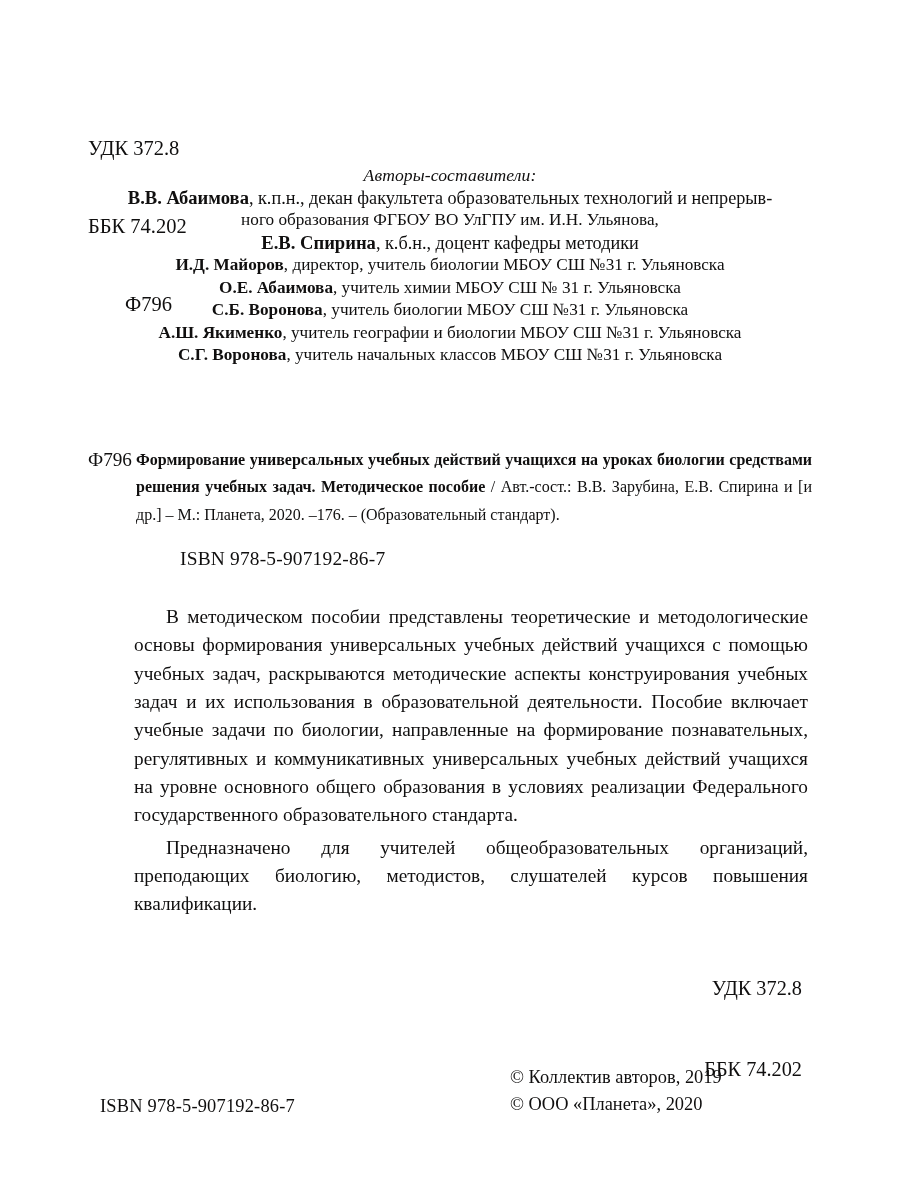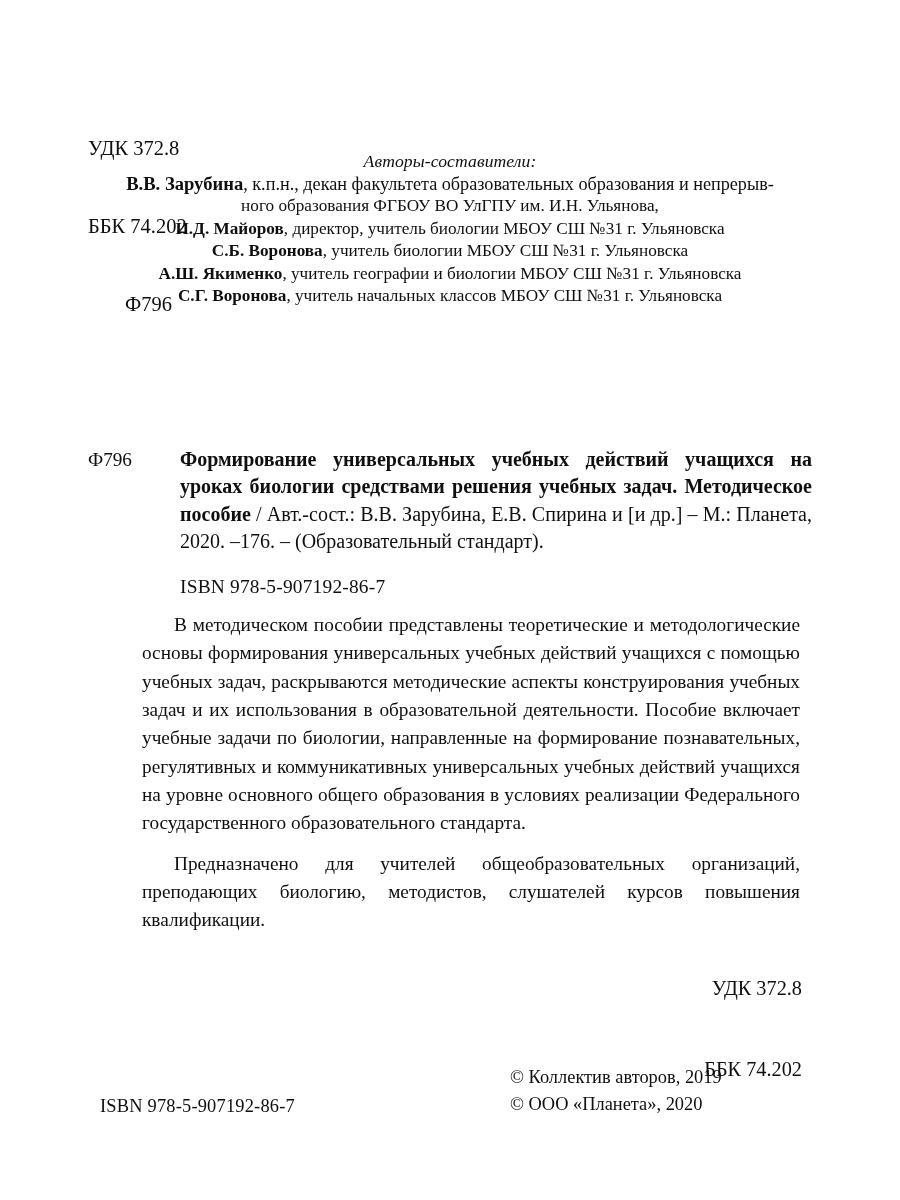--- a/index.html
+++ b/index.html
@@ -32,21 +32,21 @@
     line-height: 26px;
     white-space: pre;
   }
   .class-line { display: block; }
   .class-line.indented { padding-left: 37px; }
 
   
   .compilers {
     position: absolute;
     left: 88px;
-    top: 150px;
+    top: 164px;
     width: 724px;
     text-align: center;
     font-size: 17.2px;
     line-height: 22.55px;
   }
   .compilers-heading {
     font-style: italic;
     font-size: 17.6px;
     letter-spacing: .1px;
   }
@@ -64,25 +64,25 @@
     font-size: 19.2px;
   }
   .biblio-code {
     position: absolute;
     left: 0;
     top: 0;
     font-size: 19.2px;
     line-height: 27.4px;
   }
   .biblio-body {
-    margin-left: 92px;
+    margin-left: 48px;
     text-align: justify;
     text-align-last: left;
     line-height: 27.4px;
-    font-size: 20px;
+    font-size: 16px;
     hyphens: manual;
   }
   .biblio-body b { font-weight: bold; }
   .biblio-isbn {
     margin-left: 92px;
     margin-top: 20px;
     font-size: 19.4px;
     letter-spacing: .2px;
   }
 
@@ -91,21 +91,21 @@
     position: absolute;
     left: 130px;
     top: 599px;
     width: 682px;
     font-size: 19.3px;
     line-height: 28.35px;
     text-align: justify;
     text-align-last: left;
   }
   .annotation p {
-    margin: 12px;
+    margin: 4px;
     text-indent: 32px;
   }
   .annotation p + p { margin-top: 0; }
 
   
   .class-bottom {
     position: absolute;
     right: 98px;
     top: 921px;
     text-align: right;
@@ -139,26 +139,28 @@
 
   <div class="class-block">
     <span class="class-line">УДК 372.8</span>
     <span class="class-line">ББК 74.202</span>
     <span class="class-line indented">Ф796</span>
   </div>
 
   <div class="compilers">
     <span class="ln compilers-heading">Авторы-составители:</span>
 
-    <span class="ln big"><span class="nm">В.В. Зарубина</span><span>, к.п.н., декан факультета образовательных образования и непрерыв-</span></span>
+    <span class="ln big"><span class="nm">В.В. Абаимова</span><span>, к.п.н., декан факультета образовательных технологий и непрерыв-</span></span>
     <span class="ln">ного образования ФГБОУ ВО УлГПУ им. И.Н. Ульянова,</span>
 
+    <span class="ln big"><span class="nm">Е.В. Спирина</span><span>, к.б.н., доцент кафедры методики</span></span>
 
     <span class="ln"><span class="nm">И.Д. Майоров</span><span>, директор, учитель биологии МБОУ СШ №31 г. Ульяновска</span></span>
 
+    <span class="ln"><span class="nm">О.Е. Абаимова</span><span>, учитель химии МБОУ СШ № 31 г. Ульяновска</span></span>
 
     <span class="ln"><span class="nm">С.Б. Воронова</span><span>, учитель биологии МБОУ СШ №31 г. Ульяновска</span></span>
 
     <span class="ln"><span class="nm">А.Ш. Якименко</span><span>, учитель географии и биологии МБОУ СШ №31 г. Ульяновска</span></span>
 
     <span class="ln"><span class="nm">С.Г. Воронова</span><span>, учитель начальных классов МБОУ СШ №31 г. Ульяновска</span></span>
 
   </div>
 
   <div class="biblio">

